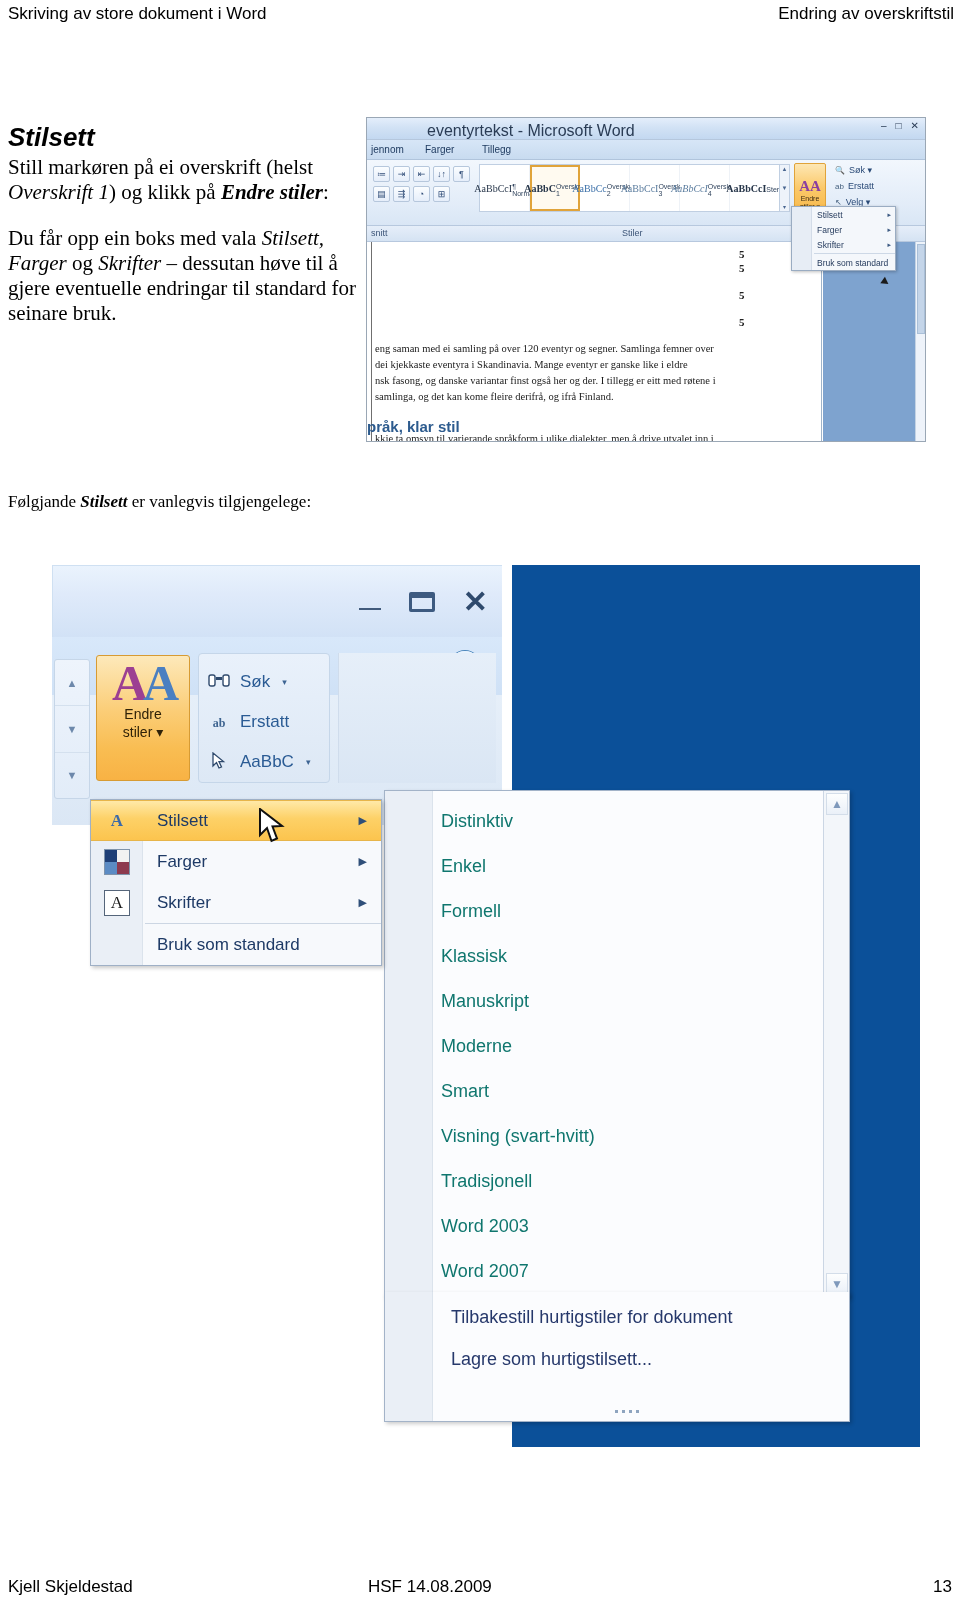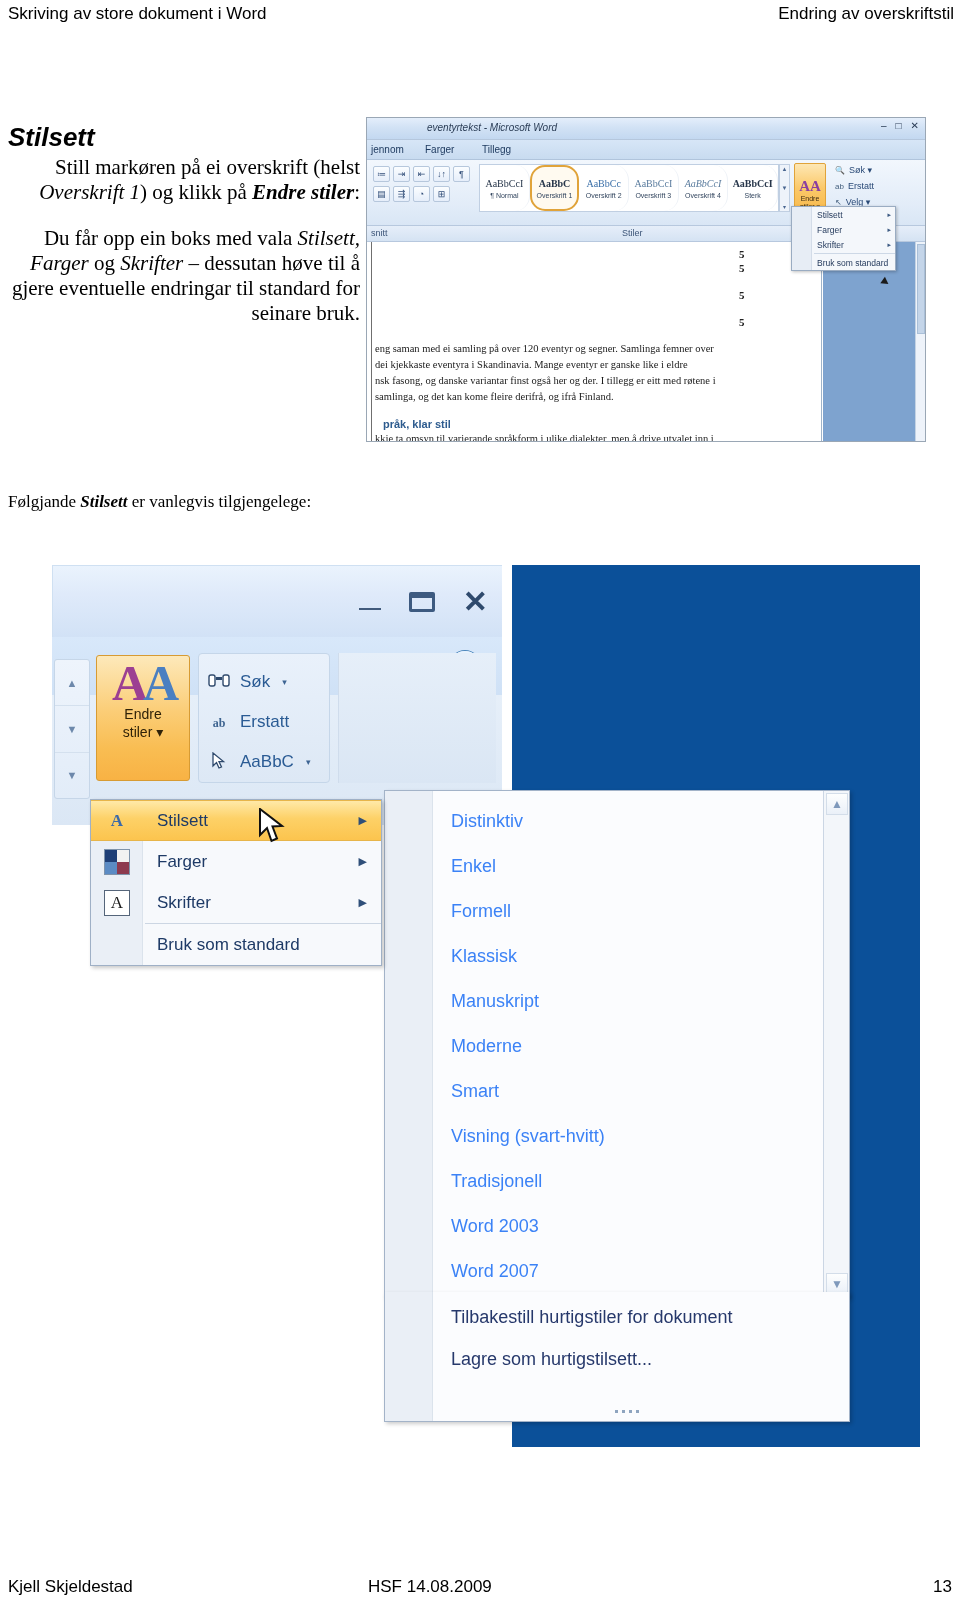--- a/index.html
+++ b/index.html
@@ -24,21 +24,21 @@
   
   .lead-col{ position:absolute; left:8px; top:124px; width:352px; }
   .lead-title{
     font-family:"Liberation Sans", sans-serif;
     font-weight:bold; font-style:italic;
     font-size:26px; color:#000; line-height:1.05;
     margin-bottom:4px;
   }
   .lead-p{
     font-family:"Liberation Serif", serif;
-    font-size:21px; line-height:1.20; color:#000;text-align:right;
+    font-size:21px; line-height:1.20; color:#000;
   }
   .lead-p.second{ margin-top:20px; }
   .it{ font-style:italic; }
   .bi{ font-weight:bold; font-style:italic; }
 
   .caption{
     position:absolute; left:8px; top:492px;
     font-family:"Liberation Serif", serif;
     font-size:17px; color:#000;
   }
@@ -48,23 +48,22 @@
     position:absolute; left:366px; top:117px; width:560px; height:325px;
     background:#ffffff; border:1px solid #9aa7b5; overflow:hidden;
   }
   .a-titlebar{
     position:absolute; left:0; top:0; width:100%; height:22px;
     background:linear-gradient(to bottom,#e4eefb 0%,#d2e2f5 45%,#c3d8f0 100%);
     border-bottom:1px solid #b5c7dd;
   }
   .a-title{
     position:absolute; left:60px; top:4px;
-    font-family:"Liberation Sans", sans-serif; font-size:10px; color:#2a3c55;
+    font-family:"Liberation Sans", sans-serif; font-size:16px; color:#2a3c55;
     white-space:nowrap;
-    font-style:italic;
   }
   .a-wbtns{ position:absolute; right:6px; top:3px; display:flex; gap:9px; align-items:center;}
   .a-wbtn{ font-family:"Liberation Sans",sans-serif; font-size:10px; color:#2a3c55; line-height:1;}
   .a-tabs{
     position:absolute; left:0; top:22px; width:100%; height:20px;
     background:linear-gradient(to bottom,#d7e6f7 0%,#c8dbf0 100%);
     border-bottom:1px solid #b0c4dc;
   }
   .a-tab{
     position:absolute; top:4px;
@@ -85,23 +84,22 @@
     font-family:"Liberation Sans",sans-serif; font-size:9px; color:#34507a;
     display:flex; align-items:center; justify-content:center;
   }
   .a-gallery{
     position:absolute; left:112px; top:4px; width:300px; height:48px;
     border:1px solid #c0cfe2; background:#ffffff;
     display:flex;
   }
   .a-style{
     width:50px; height:100%; border-right:1px solid #eef2f7;
-    display:flex; flex-direction:column; align-items:center; justify-content:center;
+    display:flex; flex-direction:row; align-items:center; justify-content:center;
     background:#fff;
-    border-radius:15px;
   }
   .a-style.sel{ border:2px solid #e0a33a; background:#fffaf0; }
   .a-style .sm{ font-family:"Liberation Serif",serif; font-size:10px; line-height:1.1; color:#27364a;}
   .a-style .lb{ font-family:"Liberation Sans",sans-serif; font-size:7px; color:#33465f; margin-top:3px;}
   .a-galscroll{
     position:absolute; left:412px; top:4px; width:11px; height:48px;
     border:1px solid #c0cfe2; background:#eef3fa;
     display:flex; flex-direction:column; justify-content:space-between; align-items:center;
     font-size:6px; color:#4a6690; padding:1px 0;
   }
@@ -145,22 +143,22 @@
     position:absolute; right:0; top:0; width:10px; height:201px;
     background:#eef3fa; border-left:1px solid #c4d3e4;
   }
   .a-vthumb{ position:absolute; left:1px; top:2px; width:8px; height:90px; background:#c4d5e9; border:1px solid #a9bfd8;}
   .a-docline{
     position:absolute; left:8px;
     font-family:"Liberation Serif",serif; font-size:10.5px; color:#1a1a1a;
     white-space:nowrap;
   }
   .a-heading{
-    position:absolute; left:16px;
-    font-family:"Liberation Sans",serif; font-weight:bold; font-size:11px; color:#2d5b8e;
+    position:absolute; left:0;
+    font-family:"Liberation Sans",serif; font-weight:bold; font-size:15px; color:#2d5b8e;
   }
   .a-num{
     position:absolute;
     font-family:"Liberation Serif",serif; font-weight:bold; font-size:11px; color:#222;
   }
   .a-leftrule{ position:absolute; left:4px; top:0; width:1px; height:201px; background:#6f6f6f; }
 
   
   .a-menu{
     position:absolute; left:424px; top:88px; width:105px;
@@ -324,22 +322,22 @@
   }
   .b-sub .sgutter{
     position:absolute; left:0; top:0; width:48px; height:100%;
     background:#eaeff6; border-right:1px solid #dbe3ec;
   }
   .b-sublist{
     position:absolute; left:48px; top:0; right:26px; bottom:0;
     padding-top:8px;
   }
   .b-si{
-    height:45px; display:flex; align-items:center; padding-left:18px;
-    font-family:"Liberation Sans",sans-serif; font-size:18px; color:#3b82f6;text-align:right;
+    height:45px; display:flex; align-items:center; padding-left:8px;
+    font-family:"Liberation Sans",sans-serif; font-size:18px; color:#0f766e;text-align:right;
   }
   .b-subscroll{
     position:absolute; right:0; top:0; width:26px; height:100%;
     background:#f3f6fa; border-left:1px solid #cbd6e4;
   }
   .b-sbtn{
     position:absolute; left:2px; width:22px; height:22px;
     display:flex; align-items:center; justify-content:center;
     color:#7f99bb; font-size:12px;
     background:linear-gradient(to bottom,#fdfefe,#eaf0f8);

